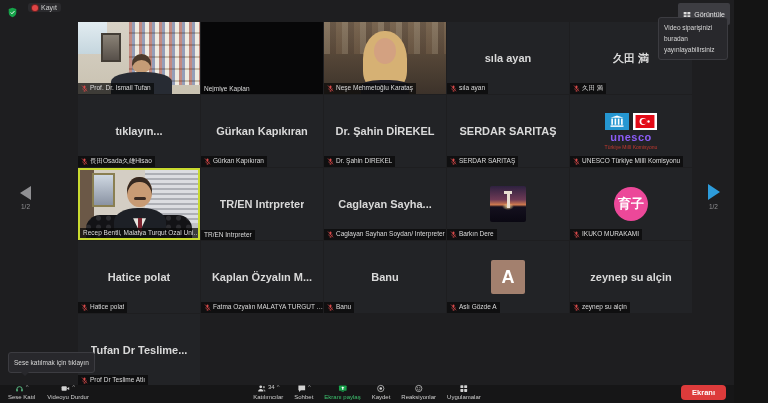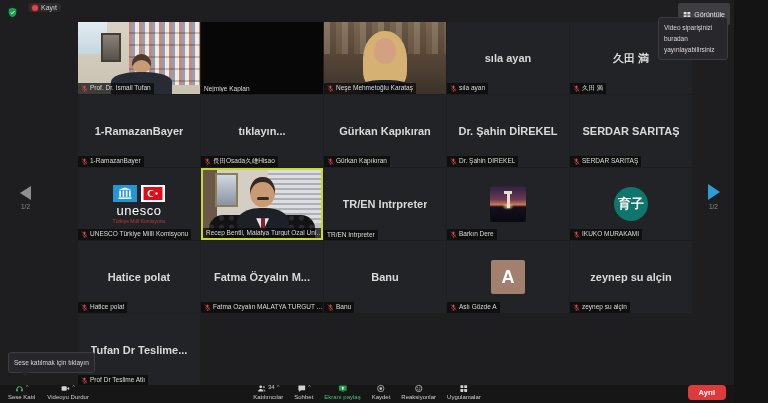--- a/index.html
+++ b/index.html
@@ -58,21 +58,21 @@
   .avatar-lh .lh-glow{position:absolute;left:34%;top:48%;width:32%;height:18%;
              background:radial-gradient(rgba(255,220,150,.95),transparent 70%);}
 
   
   .unesco{position:absolute;inset:0;display:flex;flex-direction:column;align-items:center;justify-content:center;gap:2px;}
   .unesco-logos{display:flex;gap:4px;align-items:center;}
   .unesco-temple{width:24px;height:17px;background:#2596d1;display:flex;align-items:center;justify-content:center;}
   .unesco-temple svg{width:18px;height:13px;}
   .unesco-flag{width:24px;height:17px;background:#fff;display:flex;align-items:center;justify-content:center;}
   .unesco-flag svg{width:20px;height:13px;}
-  .unesco-word{color:#ffffff;font-weight:normal;font-size:13px;letter-spacing:.5px;line-height:1;}
+  .unesco-word{color:#8b5cf6;font-weight:bold;font-size:11px;letter-spacing:.5px;line-height:1;}
   .unesco-sub{color:#c3392f;font-size:5px;line-height:1;}
 
   
   .scene{position:absolute;inset:0;overflow:hidden;}
   .sc{position:absolute;}
   .scene-tufan{background:linear-gradient(180deg,#d8d2c6,#c9c2b1);}
   .sc-window{left:0;top:0;width:24%;height:44%;background:linear-gradient(#e2ecf1,#c5d6de);}
   .sc-shelf{right:0;top:0;width:58%;height:88%;
     background-image:repeating-linear-gradient(90deg,rgba(155,60,50,.55) 0 3px,rgba(60,80,140,.5) 3px 6px,rgba(235,230,215,.25) 6px 10px),
                      repeating-linear-gradient(180deg,#efece4 0 10px,#b9ae99 10px 12px);}
@@ -221,36 +221,20 @@
               <path d="M2.9 5.8a3.2 3.2 0 0 0 6.4 0" fill="none" stroke="#d84a4a"></path>
               <path d="M6.1 9v1.6M4.6 10.8h3" stroke="#d84a4a"></path>
               <path d="M1.6 0.8l9 10" stroke="#d84a4a" stroke-width="1.1"></path>
             </svg>
           </span>
           <span class="txt">久田 満</span>
         </div>
       </div>
       <div class="tile">
         <div class="center-name">
-          <span>1-RamazanBayer</span>
-        </div>
-        <div class="tilelabel">
-          <span style="display: inline-flex;">
-            <svg viewBox="0 0 12 12">
-              <rect x="4.5" y="0.8" width="3" height="5.6" rx="1.5" fill="#d84a4a"></rect>
-              <path d="M2.9 5.8a3.2 3.2 0 0 0 6.4 0" fill="none" stroke="#d84a4a"></path>
-              <path d="M6.1 9v1.6M4.6 10.8h3" stroke="#d84a4a"></path>
-              <path d="M1.6 0.8l9 10" stroke="#d84a4a" stroke-width="1.1"></path>
-            </svg>
-          </span>
-          <span class="txt">1-RamazanBayer</span>
-        </div>
-      </div>
-      <div class="tile">
-        <div class="center-name">
           <span>tıklayın...</span>
         </div>
         <div class="tilelabel">
           <span style="display: inline-flex;">
             <svg viewBox="0 0 12 12">
               <rect x="4.5" y="0.8" width="3" height="5.6" rx="1.5" fill="#d84a4a"></rect>
               <path d="M2.9 5.8a3.2 3.2 0 0 0 6.4 0" fill="none" stroke="#d84a4a"></path>
               <path d="M6.1 9v1.6M4.6 10.8h3" stroke="#d84a4a"></path>
               <path d="M1.6 0.8l9 10" stroke="#d84a4a" stroke-width="1.1"></path>
             </svg>
@@ -359,20 +343,36 @@
       </div>
       <div class="tile">
         <div class="center-name">
           <span>TR/EN Intrpreter</span>
         </div>
         <div class="tilelabel">
           <span class="txt">TR/EN Intrpreter</span>
         </div>
       </div>
       <div class="tile">
+        <div class="center-name">
+          <span>Caglayan Sayha...</span>
+        </div>
+        <div class="tilelabel">
+          <span style="display: inline-flex;">
+            <svg viewBox="0 0 12 12">
+              <rect x="4.5" y="0.8" width="3" height="5.6" rx="1.5" fill="#d84a4a"></rect>
+              <path d="M2.9 5.8a3.2 3.2 0 0 0 6.4 0" fill="none" stroke="#d84a4a"></path>
+              <path d="M6.1 9v1.6M4.6 10.8h3" stroke="#d84a4a"></path>
+              <path d="M1.6 0.8l9 10" stroke="#d84a4a" stroke-width="1.1"></path>
+            </svg>
+          </span>
+          <span class="txt">Caglayan Sayhan Soydan/ Interpreter</span>
+        </div>
+      </div>
+      <div class="tile">
         <div class="avatar-box">
           <div class="avatar-lh">
             <div class="lh-glow"></div>
             <div class="lh-tower"></div>
             <div class="lh-top"></div>
           </div>
         </div>
         <div class="tilelabel">
           <span style="display: inline-flex;">
             <svg viewBox="0 0 12 12">
@@ -380,21 +380,21 @@
               <path d="M2.9 5.8a3.2 3.2 0 0 0 6.4 0" fill="none" stroke="#d84a4a"></path>
               <path d="M6.1 9v1.6M4.6 10.8h3" stroke="#d84a4a"></path>
               <path d="M1.6 0.8l9 10" stroke="#d84a4a" stroke-width="1.1"></path>
             </svg>
           </span>
           <span class="txt">Barkın Dere</span>
         </div>
       </div>
       <div class="tile">
         <div class="avatar-box">
-          <div class="avatar-sq" style="background: #0f766e; font-size: 13px; border-radius: 17px;">育子</div>
+          <div class="avatar-sq" style="background: #ec4899; font-size: 13px; border-radius: 17px;">育子</div>
         </div>
         <div class="tilelabel">
           <span style="display: inline-flex;">
             <svg viewBox="0 0 12 12">
               <rect x="4.5" y="0.8" width="3" height="5.6" rx="1.5" fill="#d84a4a"></rect>
               <path d="M2.9 5.8a3.2 3.2 0 0 0 6.4 0" fill="none" stroke="#d84a4a"></path>
               <path d="M6.1 9v1.6M4.6 10.8h3" stroke="#d84a4a"></path>
               <path d="M1.6 0.8l9 10" stroke="#d84a4a" stroke-width="1.1"></path>
             </svg>
           </span>
@@ -412,21 +412,21 @@
               <path d="M2.9 5.8a3.2 3.2 0 0 0 6.4 0" fill="none" stroke="#d84a4a"></path>
               <path d="M6.1 9v1.6M4.6 10.8h3" stroke="#d84a4a"></path>
               <path d="M1.6 0.8l9 10" stroke="#d84a4a" stroke-width="1.1"></path>
             </svg>
           </span>
           <span class="txt">Hatice polat</span>
         </div>
       </div>
       <div class="tile">
         <div class="center-name">
-          <span>Fatma Özyalın M...</span>
+          <span>Kaplan Özyalın M...</span>
         </div>
         <div class="tilelabel">
           <span style="display: inline-flex;">
             <svg viewBox="0 0 12 12">
               <rect x="4.5" y="0.8" width="3" height="5.6" rx="1.5" fill="#d84a4a"></rect>
               <path d="M2.9 5.8a3.2 3.2 0 0 0 6.4 0" fill="none" stroke="#d84a4a"></path>
               <path d="M6.1 9v1.6M4.6 10.8h3" stroke="#d84a4a"></path>
               <path d="M1.6 0.8l9 10" stroke="#d84a4a" stroke-width="1.1"></path>
             </svg>
           </span>
@@ -599,15 +599,15 @@
                 <rect x="2" y="2" width="5.2" height="5.2" rx="1" fill="#d2d2d2"></rect>
                 <rect x="8.8" y="2" width="5.2" height="5.2" rx="1" fill="#d2d2d2"></rect>
                 <rect x="2" y="8.8" width="5.2" height="5.2" rx="1" fill="#d2d2d2"></rect>
                 <rect x="8.8" y="8.8" width="5.2" height="5.2" rx="1" fill="#d2d2d2"></rect>
               </svg>
             </span>
           </div>
           <span class="lbl">Uygulamalar</span>
         </div>
       </div>
-    <button class="leave">Ayrıl</button>
+    <button class="leave">Ekranı</button>
   </div>
 </div>
 
 </body></html>

